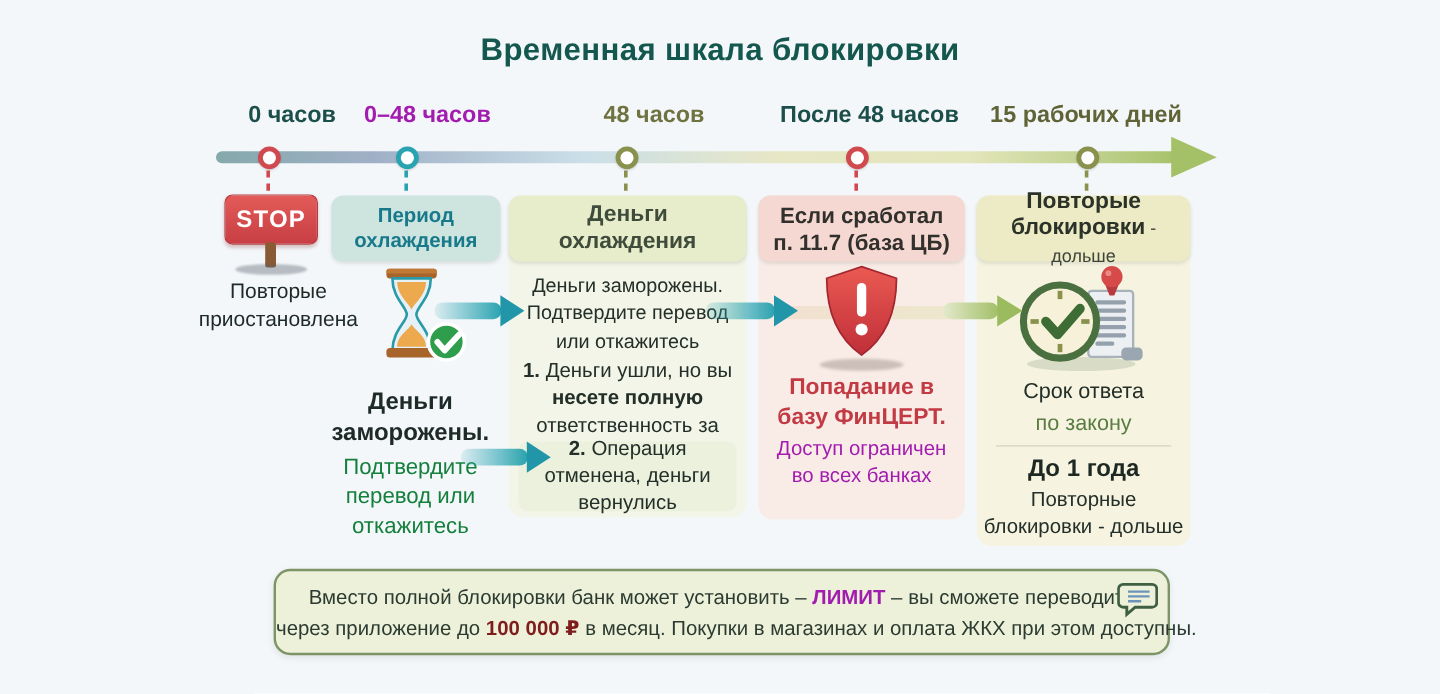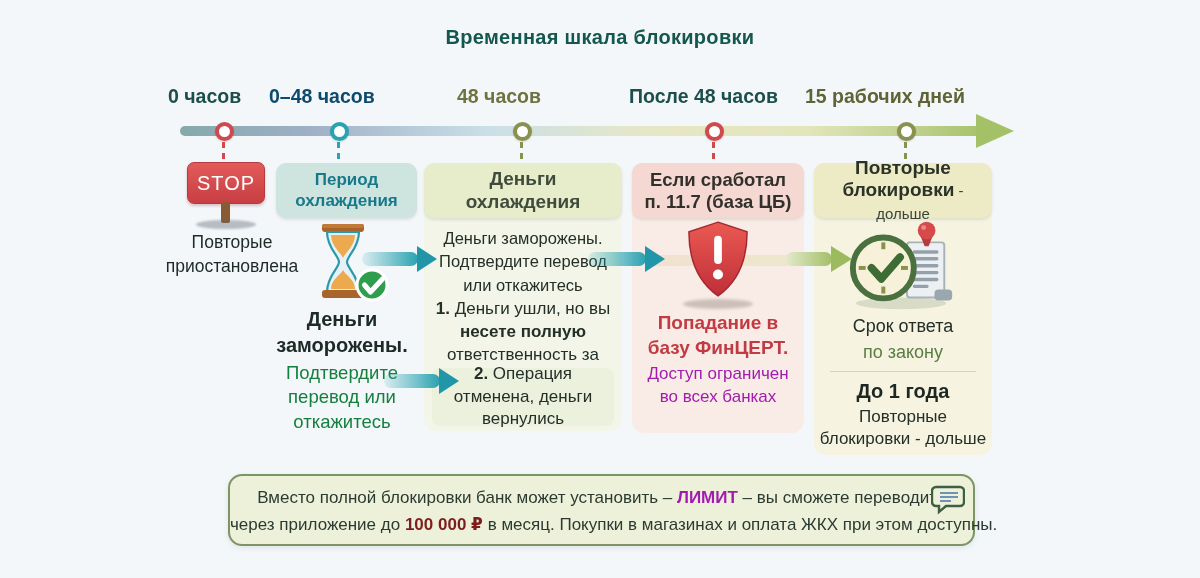--- a/index.html
+++ b/index.html
@@ -5,49 +5,49 @@
   html,body{margin:0;padding:0;}
   #canvas{
     position:relative;width:1200px;height:578px;overflow:hidden;
     background:#f4f7fa;font-family:"Liberation Sans","DejaVu Sans",sans-serif;
     color:#22302a;
   }
   .abs{position:absolute;}
   .center{text-align:center;}
 
   
-  #title{left:0;top:26px;width:1200px;font-size:20px;font-weight:700;color:#14574e;text-align:center;letter-spacing:.3px;}
-
-  
-  .tl-label{top:85px;font-size:19.5px;font-weight:700;text-align:left;white-space:nowrap;}
+  #title{left:0;top:26px;width:1200px;font-size:26px;font-weight:700;color:#14574e;text-align:center;letter-spacing:.3px;}
+
+  
+  .tl-label{top:85px;font-size:19.5px;font-weight:700;text-align:right;white-space:nowrap;}
   #tl-bar{left:180px;top:126px;width:806px;height:10px;border-radius:6px;
     background:linear-gradient(90deg,#85a9ab 0%,#9fb0c6 16%,#cadfe8 38%,#e7e7c6 58%,#e3e5ba 78%,#bccf8a 92%,#a5c167 100%);}
   #tl-arrowhead{left:976px;top:114px;width:0;height:0;
     border-left:38px solid #a5c167;border-top:17px solid transparent;border-bottom:17px solid transparent;}
   .tl-marker{top:122px;width:11px;height:11px;border-radius:50%;background:#ffffff;border:4px solid #888;box-shadow:0 1px 2px rgba(0,0,0,.15);}
   .tl-stub{top:142px;width:0;height:17px;border-left:3px dashed #888;}
 
   
   .panel{border-radius:12px;}
   .hdr{border-radius:10px;display:flex;flex-direction:column;align-items:center;justify-content:center;
        font-weight:700;line-height:1.18;text-align:center;box-shadow:0 2px 3px rgba(60,70,60,.12);}
 
   
   #stop-sign{left:187px;top:162px;width:76px;height:40px;border-radius:7px;
     background:linear-gradient(180deg,#e25b58,#c83e44);border:1px solid #b53a3f;
-    color:#ffffff;font-weight:400;font-size:20px;letter-spacing:1px;display:flex;align-items:center;justify-content:center;
+    color:#ffffff;font-weight:700;font-size:20px;letter-spacing:1px;display:flex;align-items:center;justify-content:center;
     box-shadow:0 2px 3px rgba(120,40,40,.25);}
   #stop-post{left:221px;top:202px;width:9px;height:21px;background:#8a5a35;border-radius:2px;}
   #stop-shadow{left:196px;top:220px;width:60px;height:9px;border-radius:50%;background:rgba(90,100,110,.40);filter:blur(1px);}
   #stop-caption{left:153px;top:231px;width:158px;font-size:17.5px;line-height:1.35;color:#1d2a26;}
 
   
   #hdr-cooling{left:276px;top:163px;width:137px;height:55px;background:#cde4df;color:#17798a;font-size:17px;padding:0 2px;}
   #cooling-text{left:260px;top:306px;width:164px;line-height:1.32;}
-  #cooling-frozen{display:block;font-size:20px;font-weight:700;color:#1d2a26;}
+  #cooling-frozen{display:block;font-size:20px;font-weight:700;color:#1d2a26;margin-top:16px;}
   #cooling-action{display:block;font-size:18.5px;color:#15803d;margin-top:2px;}
 
   
   #panel-money{left:424px;top:163px;width:198px;height:268px;background:#f2f5e7;}
   #hdr-money{left:424px;top:163px;width:198px;height:55px;background:#e7ecca;color:#3f4c3c;font-size:19px;}
   #money-intro{left:438px;top:227px;width:170px;font-size:16.5px;line-height:1.42;color:#232f28;}
   #money-item1{left:430px;top:298px;width:186px;font-size:17px;line-height:1.35;color:#232f28;}
   #money-item2{left:432px;top:368px;width:182px;height:58px;background:#ecf1de;border-radius:8px;
      font-size:17px;line-height:1.35;color:#232f28;display:flex;align-items:center;justify-content:center;text-align:center;padding:0 2px;box-sizing:border-box;}
   .num{font-weight:700;}
@@ -96,21 +96,21 @@
   #chat-icon{position:absolute;right:8px;top:9px;}
 </style>
 </head>
 <body>
 
 <div id="canvas">
 
   <div id="title" class="abs">Временная шкала блокировки</div>
 
   <div class="abs tl-label" style="left:168px;width:112px;color:#1c4f4b;">0 часов</div>
-  <div class="abs tl-label" style="left:269px;width:140px;color:#0c4a6e;">0–48 часов</div>
+  <div class="abs tl-label" style="left:269px;width:140px;color:#a21caf;">0–48 часов</div>
   <div class="abs tl-label" style="left:457px;width:130px;color:#6f7340;">48 часов</div>
   <div class="abs tl-label" style="left:629px;width:170px;color:#1c4f4b;">После 48 часов</div>
   <div class="abs tl-label" style="left:805px;width:180px;color:#5f6336;">15 рабочих дней</div>
 
   <div id="tl-bar" class="abs"></div>
   <div id="tl-arrowhead" class="abs"></div>
 
   <div class="abs tl-marker" style="left:215px;border-color:#d0494f;"></div>
   <div class="abs tl-marker" style="left:330px;border-color:#2aa3b1;"></div>
   <div class="abs tl-marker" style="left:513px;border-color:#8a914d;"></div>

